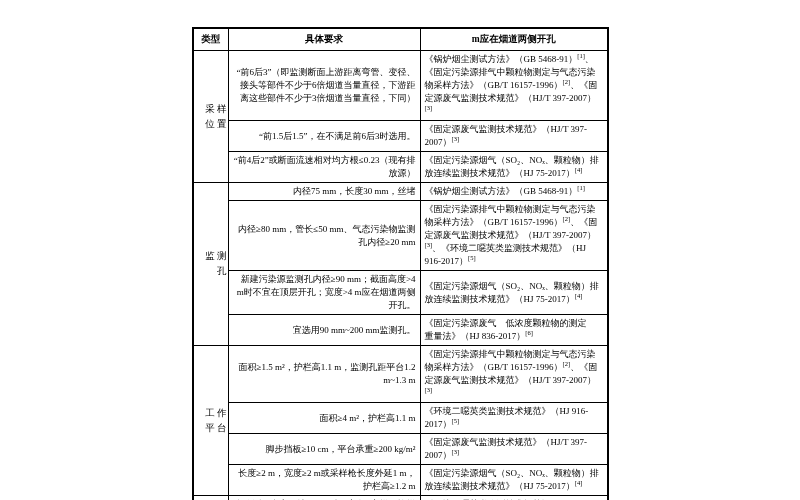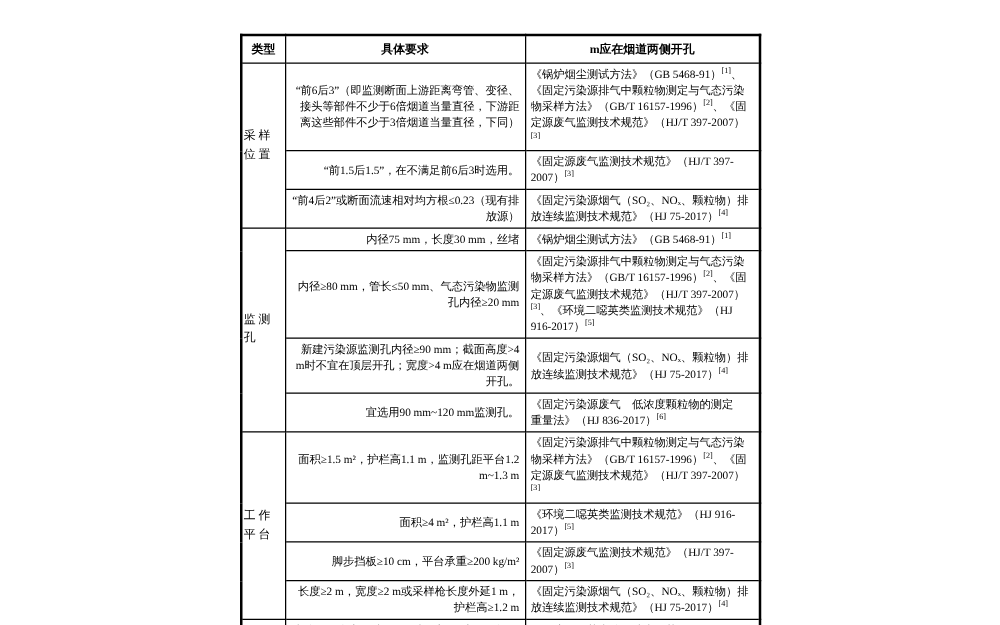--- a/index.html
+++ b/index.html
@@ -20,21 +20,21 @@
     border:2px solid #000;
   }
   .std-table th, .std-table td { border:1px solid #000; }
   .std-table th {
     font-size:9.5px; font-weight:bold; padding:4px 2px; text-align:center;
   }
   .std-table td {
     font-size:9px; line-height:13px; padding:2px 4px; vertical-align:middle;
   }
   td.type-cell {
-    text-align:left; padding:2px 1px; font-size:9.5px; font-weight:normal;
+    text-align:right; padding:2px 1px; font-size:9.5px; font-weight:normal;
   }
   td.type-cell div { line-height:15px; white-space:pre; }
   td.req-cell  { text-align:right; }
   td.std-cell  { text-align:left; }
   .std-cell sup, .req-cell sup { font-size:6.5px; line-height:0; }
   col.c-type { width:35px; }
   col.c-req  { width:192px; }
   col.c-std  { width:188px; }
 </style>
 </head>
@@ -82,21 +82,21 @@
         </tr>
         <tr>
           <td class="req-cell">内径≥80 mm，管长≤50 mm、气态污染物监测孔内径≥20 mm</td>
           <td class="std-cell">《固定污染源排气中颗粒物测定与气态污染物采样方法》（GB/T 16157-1996）<sup>[2]</sup>、《固定源废气监测技术规范》（HJ/T 397-2007）<sup>[3]</sup>、《环境二噁英类监测技术规范》（HJ 916-2017）<sup>[5]</sup></td>
         </tr>
         <tr>
           <td class="req-cell">新建污染源监测孔内径≥90 mm；截面高度&gt;4 m时不宜在顶层开孔；宽度&gt;4 m应在烟道两侧开孔。</td>
           <td class="std-cell">《固定污染源烟气（SO₂、NOₓ、颗粒物）排放连续监测技术规范》（HJ 75-2017）<sup>[4]</sup></td>
         </tr>
         <tr>
-          <td class="req-cell">宜选用90 mm~120 mm监测孔。</td>
+          <td class="req-cell">宜选用90 mm~200 mm监测孔。</td>
           <td class="std-cell">《固定污染源废气　低浓度颗粒物的测定　重量法》（HJ 836-2017）<sup>[6]</sup></td>
         </tr>
         <tr>
           <td class="type-cell" rowspan="4">
             <div>工 作</div>
             <div>平 台</div>
           </td>
           <td class="req-cell">面积≥1.5 m²，护栏高1.1 m，监测孔距平台1.2 m~1.3 m</td>
           <td class="std-cell">《固定污染源排气中颗粒物测定与气态污染物采样方法》（GB/T 16157-1996）<sup>[2]</sup>、《固定源废气监测技术规范》（HJ/T 397-2007）<sup>[3]</sup></td>
         </tr>

